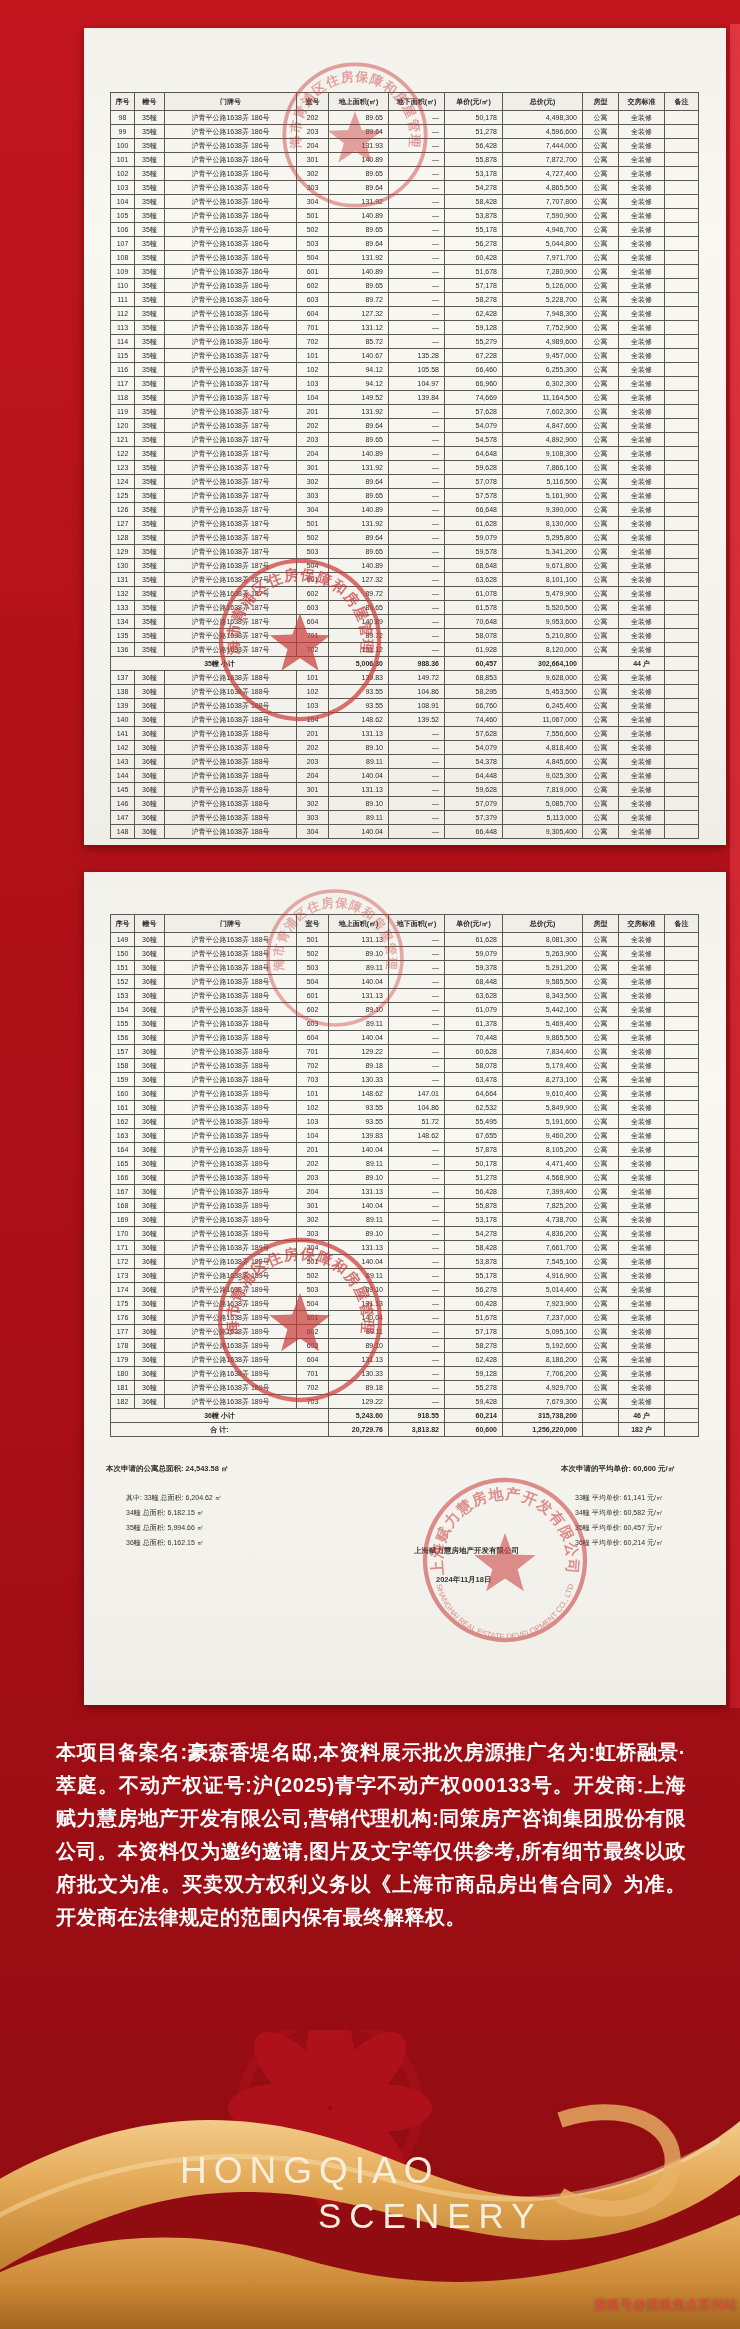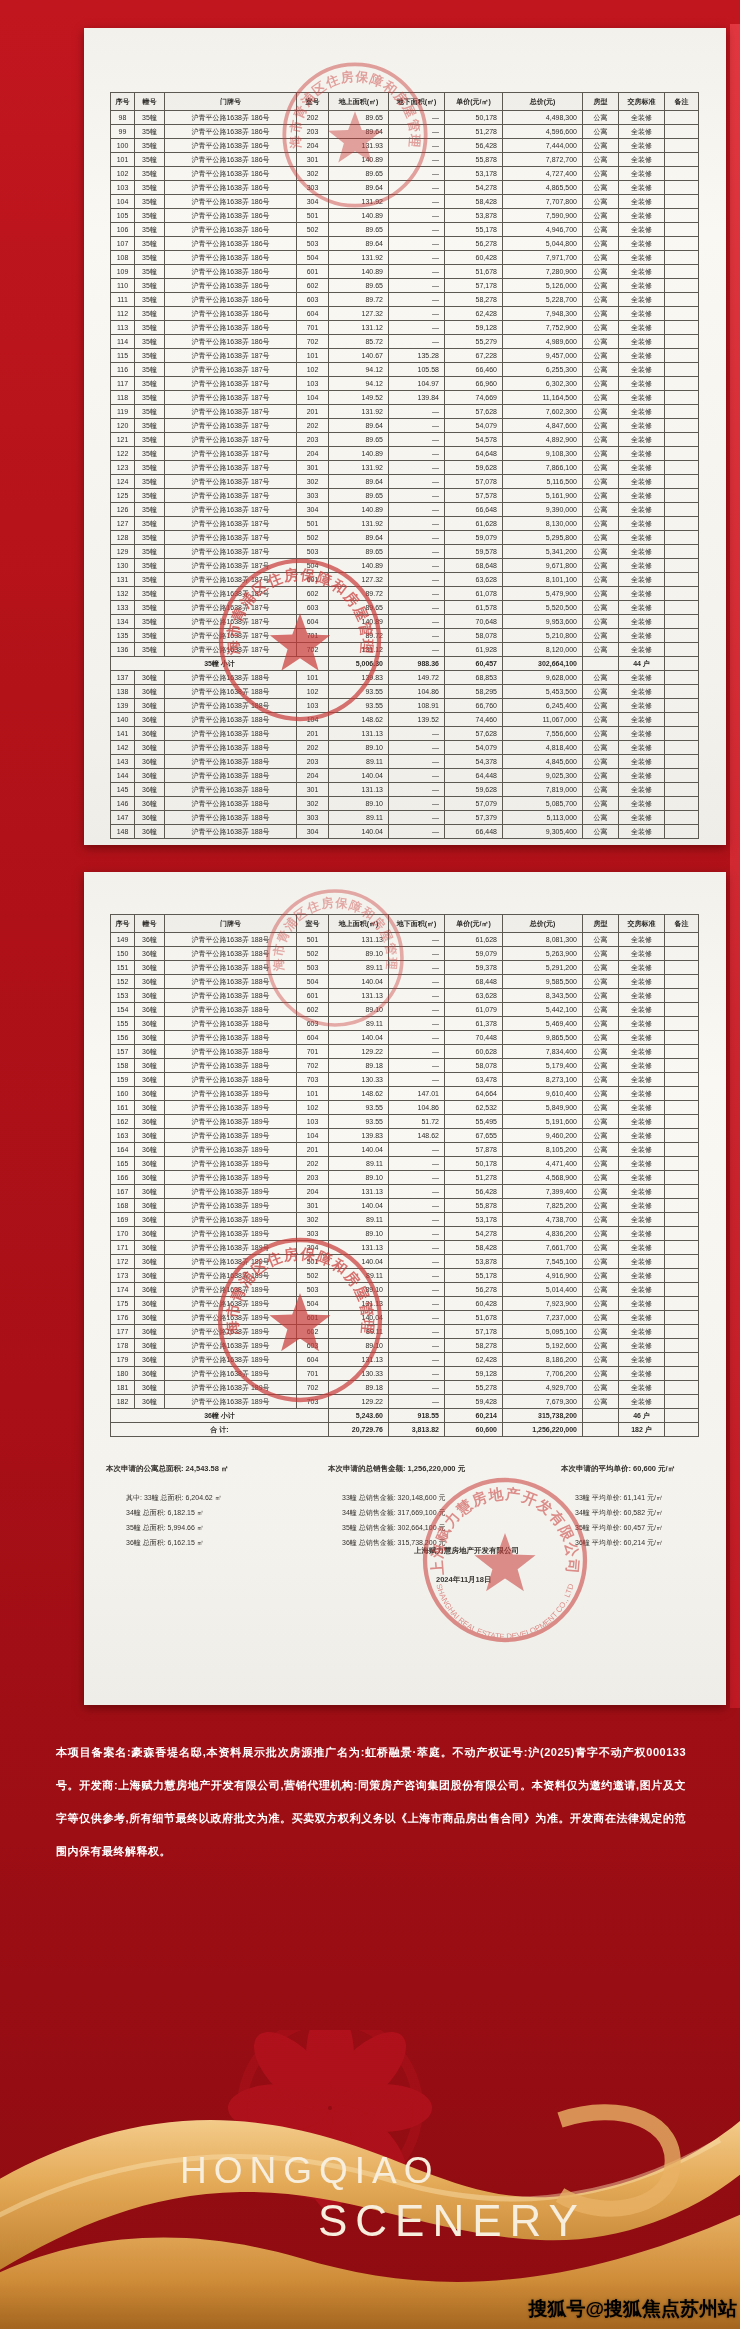--- a/index.html
+++ b/index.html
@@ -30,27 +30,27 @@
   #sum-area .i{padding-left:20px;}
   #sum-area .i:first-of-type{padding-left:0;}
   #sum-amount{left:244px;top:592px;width:225px;}
   #sum-amount .i{padding-left:14px;}
   #sum-price{left:477px;top:592px;width:160px;}
   #sum-price .i{padding-left:14px;}
   .signature{position:absolute;left:330px;top:674px;font-size:7.5px;font-weight:bold;color:#3a3733;}
   .signature .d{margin-top:19px;padding-left:22px;}
   .stamp-host{position:absolute;left:0;top:0;width:100%;height:100%;pointer-events:none;}
   .disclaimer{position:absolute;left:56px;top:1736px;width:630px;color:#ffffff;
-    font-size:11px;line-height:33px;font-weight:600;letter-spacing:.5px;text-align:justify;}
+    font-size:20px;line-height:33px;font-weight:600;letter-spacing:.5px;text-align:justify;}
   .deco{position:absolute;left:0;top:2030px;width:740px;height:299px;}
   .logo{position:absolute;color:#f7eedd;letter-spacing:7px;font-weight:400;z-index:5;}
   #logo1{left:180px;top:2150px;font-size:37px;}
-  #logo2{left:318px;top:2196px;font-size:44px;letter-spacing:8px;}
-  .watermark{position:absolute;right:3px;top:2296px;z-index:6;color:#000000;font-size:19px;
-    font-weight:bold;text-shadow:0 0 3px rgba(0,0,0,.4);}
+  #logo2{left:318px;top:2196px;font-size:35px;letter-spacing:8px;}
+  .watermark{position:absolute;right:3px;top:2296px;z-index:6;color:#ef4444;font-size:13px;
+    font-weight:normal;text-shadow:0 0 3px rgba(0,0,0,.4);}
 </style>
 </head>
 <body>
 
 <div class="edge-stripe"></div>
 
 <div class="page" id="page1">
   <div class="tbl-wrap">
       <table>
         <colgroup>
@@ -1277,27 +1277,20 @@
         </tbody>
       </table>
     </div>
 
   <div class="summary" id="sum-area">
     <div class="t">本次申请的公寓总面积: 24,543.58 ㎡</div>
     <div class="i">其中: 33幢 总面积: 6,204.62 ㎡</div>
     <div class="i">34幢 总面积: 6,182.15 ㎡</div>
     <div class="i">35幢 总面积: 5,994.66 ㎡</div>
     <div class="i">36幢 总面积: 6,162.15 ㎡</div>
-  </div>
-  <div class="summary" id="sum-amount">
-    <div class="t">本次申请的总销售金额: 1,256,220,000 元</div>
-    <div class="i">33幢 总销售金额: 320,148,600 元</div>
-    <div class="i">34幢 总销售金额: 317,669,100 元</div>
-    <div class="i">35幢 总销售金额: 302,664,100 元</div>
-    <div class="i">36幢 总销售金额: 315,738,200 元</div>
   </div>
   <div class="summary" id="sum-price">
     <div class="t">本次申请的平均单价: 60,600 元/㎡</div>
     <div class="i">33幢 平均单价: 61,141 元/㎡</div>
     <div class="i">34幢 平均单价: 60,582 元/㎡</div>
     <div class="i">35幢 平均单价: 60,457 元/㎡</div>
     <div class="i">36幢 平均单价: 60,214 元/㎡</div>
   </div>
 
   <div class="signature">

